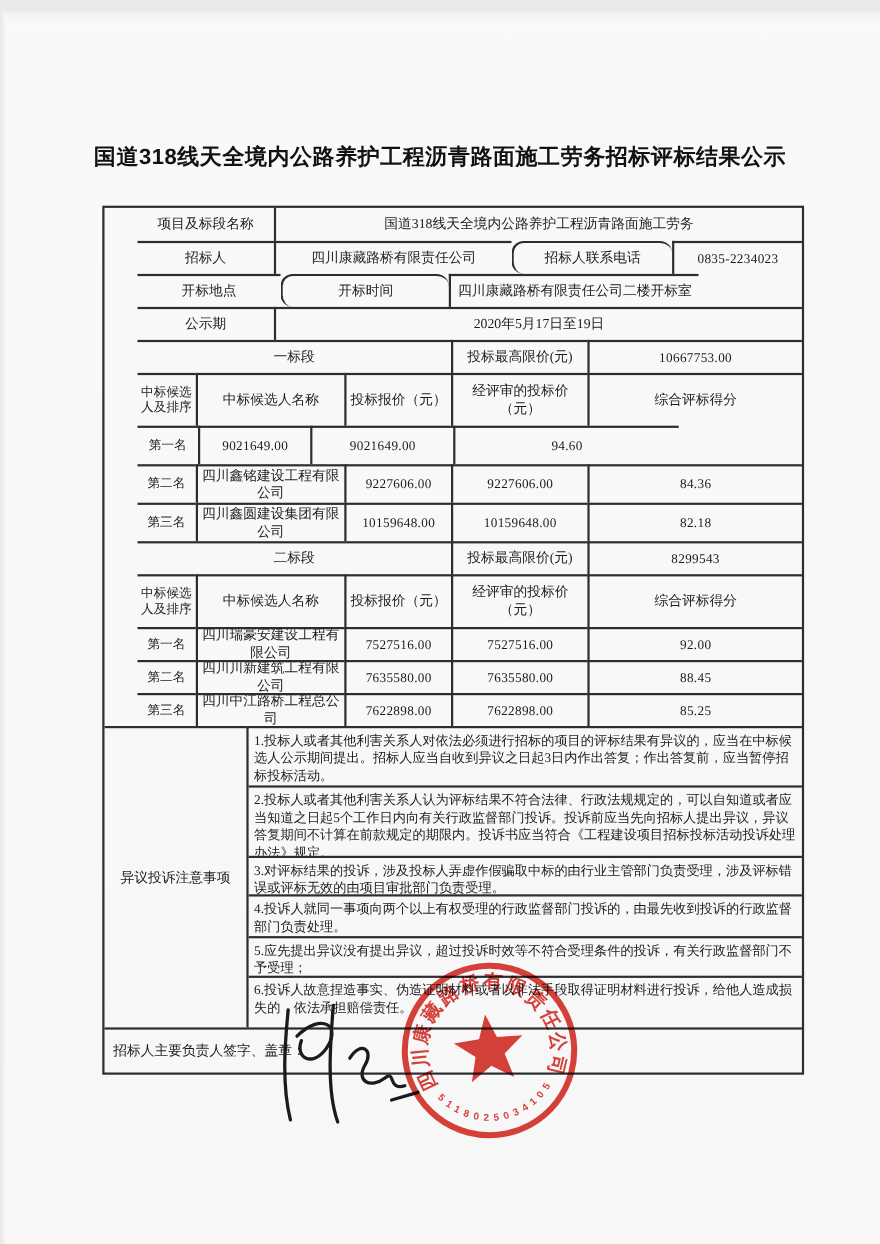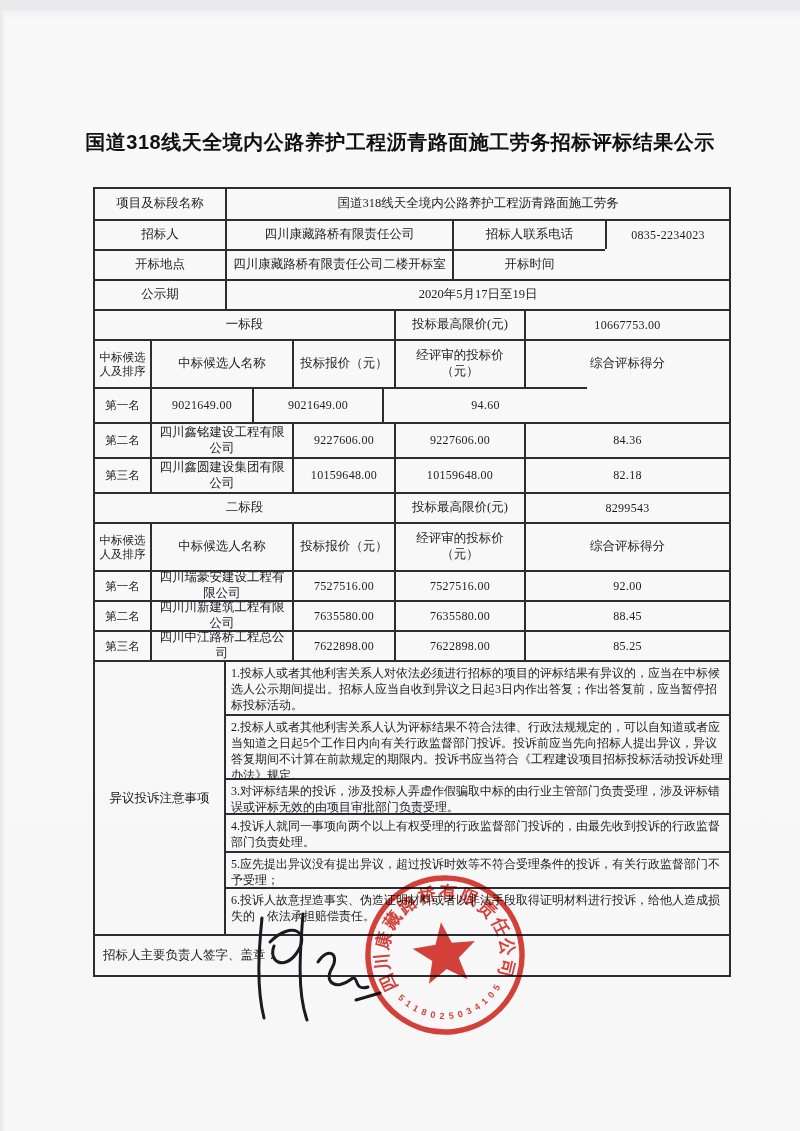--- a/index.html
+++ b/index.html
@@ -20,32 +20,32 @@
   .doc-title{
     position:absolute;left:0;top:119px;width:800px;text-align:center;
     font-family:"Liberation Sans","DejaVu Sans",sans-serif;
     font-weight:bold;font-size:20px;letter-spacing:0.5px;color:#111;
   }
   .table{
     position:absolute;left:93px;top:177px;width:638px;height:790px;
     border:2px solid #2d2d2f;box-sizing:border-box;
     font-size:12.5px;
   }
-  .row{display:flex;width:100%;box-sizing:border-box;}
+  .row{display:flex;width:100%;box-sizing:border-box;padding-left:30px;}
   .t-cell{
     box-sizing:border-box;display:flex;align-items:center;justify-content:center;
     text-align:center;border-left:2px solid #2d2d2f;border-top:2px solid #2d2d2f;
     padding:0 3px;overflow:hidden;line-height:1.25;
   }
   .row .t-cell:first-child{border-left:none;}
   .table > .row:first-child > .t-cell{border-top:none;}
   
   .h30{height:30px;} .h48{height:48px;} .h35{height:35px;}
   
-  .w-lab{width:130px;} .w-val{width:227px;} .w-lab2{width:153px;} .w-val2{width:124px;}
+  .w-lab{width:130px;} .w-val{width:227px;} .w-lab2{width:153px;border-radius:11px;} .w-val2{width:124px;}
   .w-wide{width:504px;}
   
   .w-seg{width:299px;} .w-lim{width:130px;} .w-limv{width:205px;}
   .w-rank{width:55px;font-size:11.5px;} .w-name{width:142px;} .w-price{width:102px;}
   .w-eval{width:130px;} .w-score{width:205px;}
   .hdr{font-size:12.5px;}
   .num{font-size:12px;letter-spacing:0.3px;}
   
   .notice{display:flex;height:274px;box-sizing:border-box;}
   .notice-label{
@@ -93,22 +93,22 @@
       <div class="t-cell w-wide">国道318线天全境内公路养护工程沥青路面施工劳务</div>
     </div>
     <div class="row h30">
       <div class="t-cell w-lab">招标人</div>
       <div class="t-cell w-val">四川康藏路桥有限责任公司</div>
       <div class="t-cell w-lab2">招标人联系电话</div>
       <div class="t-cell w-val2 num">0835-2234023</div>
     </div>
     <div class="row h30">
       <div class="t-cell w-lab">开标地点</div>
+      <div class="t-cell w-lab2">开标时间</div>
       <div class="t-cell w-val">四川康藏路桥有限责任公司二楼开标室</div>
-      <div class="t-cell w-lab2">开标时间</div>
     </div>
     <div class="row h30">
       <div class="t-cell w-lab">公示期</div>
       <div class="t-cell w-wide">2020年5月17日至19日</div>
     </div>
 
     <div class="row h30">
       <div class="t-cell w-seg">一标段</div>
       <div class="t-cell w-lim">投标最高限价(元)</div>
       <div class="t-cell w-limv num">10667753.00</div>

